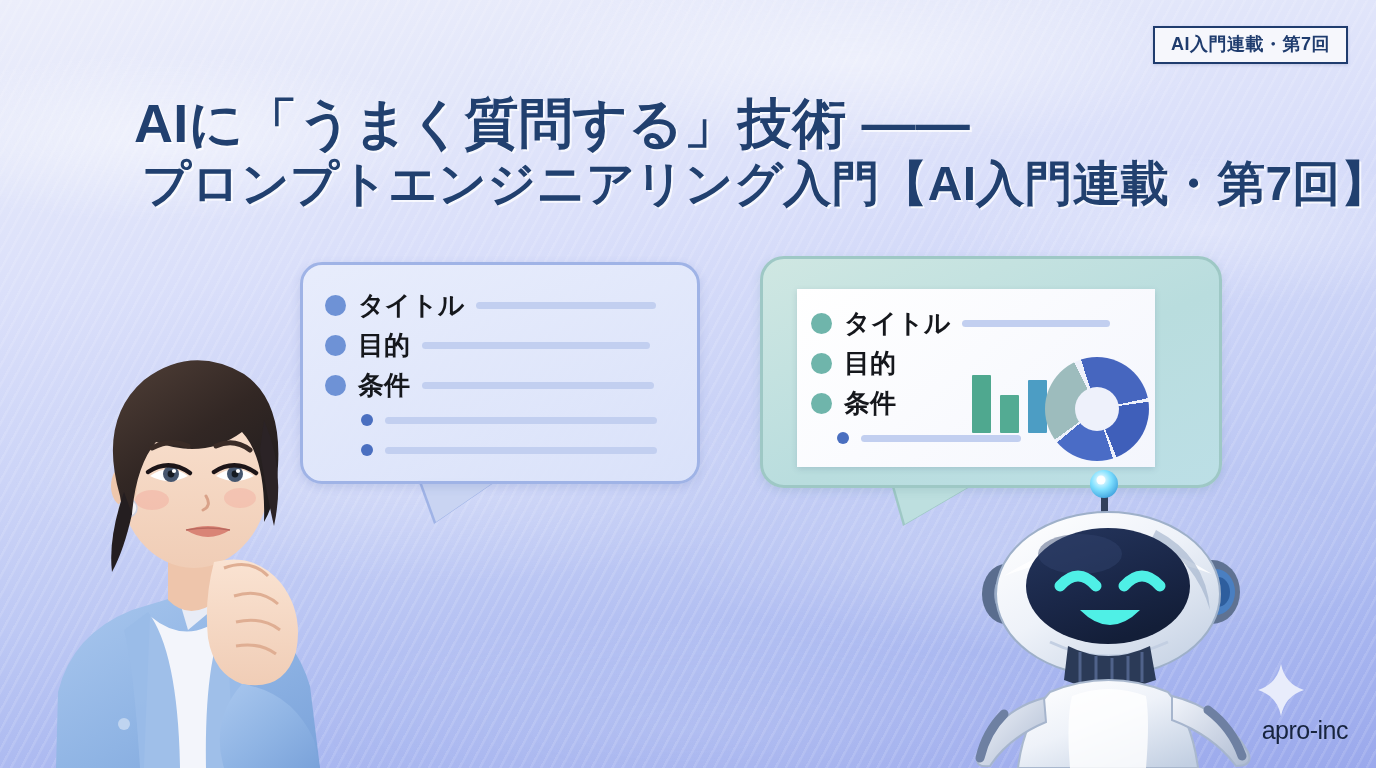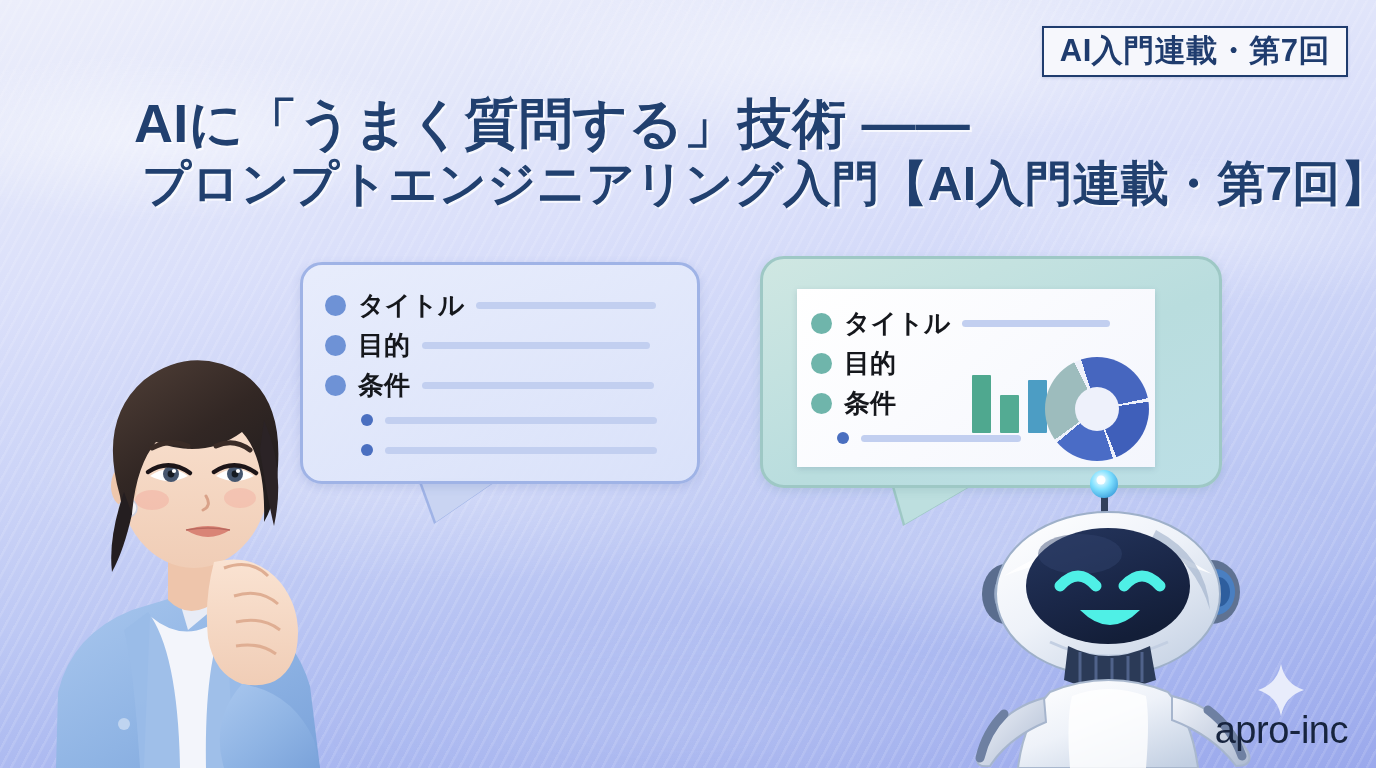--- a/index.html
+++ b/index.html
@@ -47,21 +47,21 @@
   }
 
   
   .badge {
     position: absolute;
     top: 26px; right: 28px;
     padding: 7px 16px 9px;
     border: 2px solid #1f3c6e;
     background: #f6f7fc;
     color: #1f3c6e;
-    font-size: 31px;
+    font-size: 18px;
     font-weight: 700;
     letter-spacing: .5px;
     line-height: 1;
     box-shadow: 0 1px 3px rgba(40,60,110,.18);
   }
 
   
   .headline {
     position: absolute;
     top: 92px; left: 134px;
@@ -182,21 +182,21 @@
   
   .robot { position: absolute; left: 960px; top: 470px; width: 300px; height: 298px; }
 
   
   .logo {
     position: absolute;
     right: 28px; bottom: 18px;
     text-align: right;
   }
   .logo-text {
-    font-size: 38px;
+    font-size: 25px;
     font-weight: 400;
     color: #17243e;
     letter-spacing: -.5px;
     line-height: 40px;
   }
   .logo-spark {
     position: absolute;
     right: 44px; top: -46px;
     width: 46px; height: 52px;
   }

